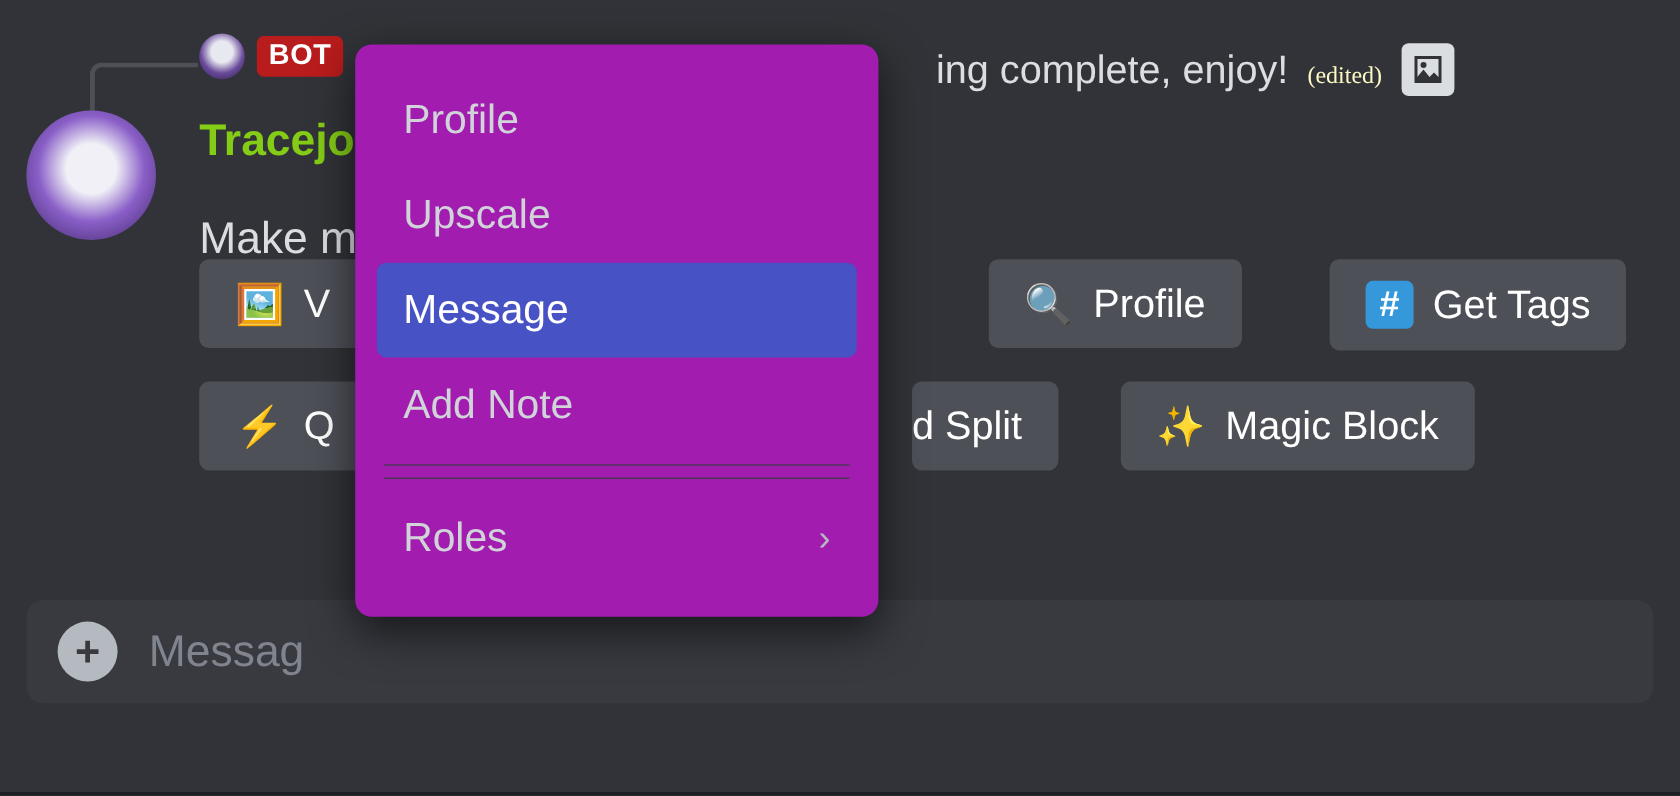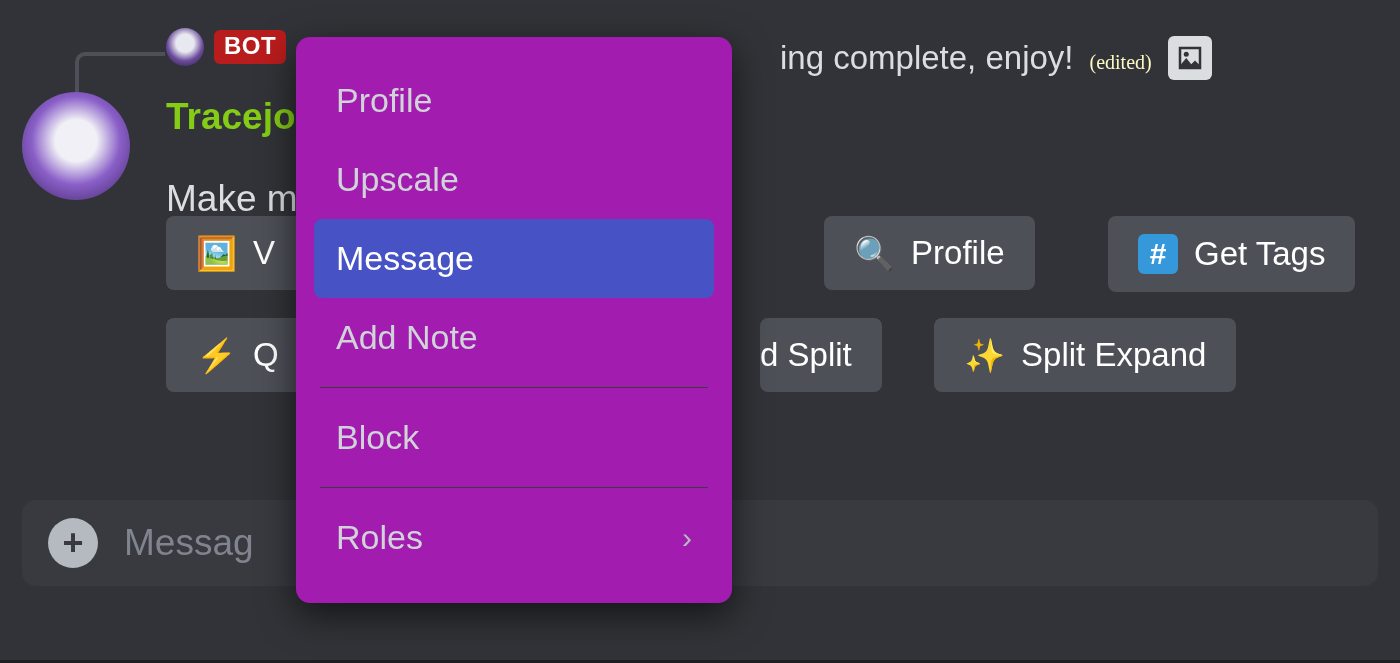--- a/index.html
+++ b/index.html
@@ -227,21 +227,21 @@
   <span class="emoji">⚡</span>
   <span>Q</span>
 </button>
 
 <button class="dbtn btn-split">
   <span>d Split</span>
 </button>
 
 <button class="dbtn btn-magic">
   <span class="emoji">✨</span>
-  <span>Split Expand</span>
+  <span>Magic Block</span>
 </button>
 
 <div class="composer">
   <div class="plus-circle">
     <span>+</span>
   </div>
   <span class="composer-text">Messag</span>
 </div>
 
 <div class="bottom-line"></div>
@@ -253,21 +253,18 @@
   <div class="ctx-item">
     <span>Upscale</span>
   </div>
   <div class="ctx-item hover">
     <span>Message</span>
   </div>
   <div class="ctx-item">
     <span>Add Note</span>
   </div>
   <div class="ctx-sep"></div>
-  <div class="ctx-item">
-    <span>Block</span>
-  </div>
   <div class="ctx-sep"></div>
   <div class="ctx-item">
     <span>Roles</span>
     <span class="chev">›</span>
   </div>
 </div>
 
 </body></html>

